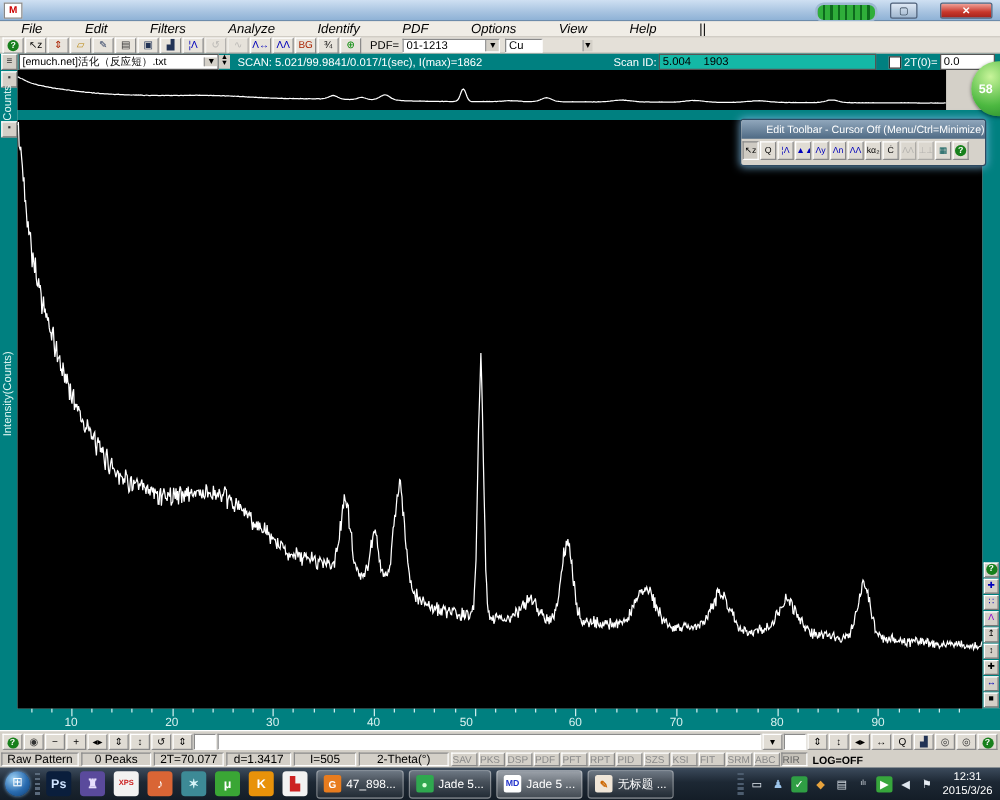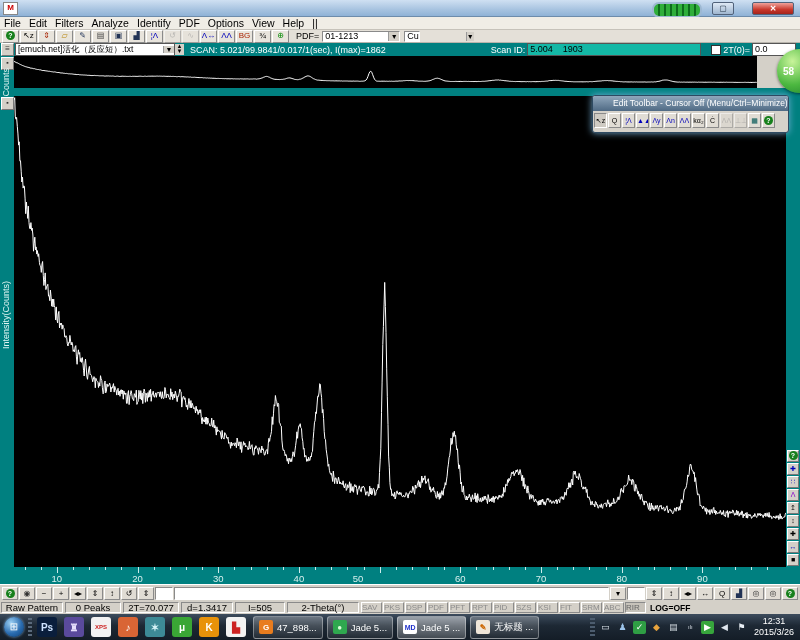--- a/index.html
+++ b/index.html
@@ -16,21 +16,21 @@
   .title-text{white-space:pre;overflow:hidden;flex:0 1 auto;}
   .batt{position:absolute;right:98px;top:2px;width:46px;height:12px;border:2px solid #9db8d2;border-radius:7px;
     background:repeating-linear-gradient(90deg,#2fae3a 0 4px,#0d6b1d 4px 6px);}
   .cap-btn{position:absolute;top:2px;height:13px;border:1px solid #51627a;border-radius:2px;
     display:flex;align-items:center;justify-content:center;font-size:8px;box-sizing:border-box;}
   .btn-restore{right:66px;width:22px;background:linear-gradient(#dfe9f5,#9fb6cf);color:#234;}
   .btn-close{right:6px;width:42px;background:linear-gradient(#f0a29a,#c8372b 60%,#a5241c);color:#fff;font-weight:bold;}
   
   .menubar{position:absolute;left:0;top:17px;width:800px;height:13px;background:#f0ede6;
     display:flex;align-items:center;font-size:10.5px;border-bottom:1px solid #c6c2ba;box-sizing:border-box;}
-  .menu-item{padding:0 4px;color:#000;}
+  .menu-item{padding:0 17px;color:#000;font-style:italic;}
   
   .toolbar{position:absolute;left:0;top:30px;width:800px;height:13px;background:#e4e0d8;
     display:flex;align-items:center;gap:1px;box-sizing:border-box;padding-left:2px;
     border-bottom:1px solid #b8b4ac;}
   .tb-btn{width:15px;height:11px;background:#e8e4dc;border:1px solid;border-color:#fff #8a8a8a #8a8a8a #fff;
     font-size:8px;line-height:9px;text-align:center;overflow:hidden;flex:0 0 auto;}
   .help-glyph{display:inline-block;width:9px;height:9px;border-radius:50%;background:#17801c;color:#fff;
     font-size:7px;line-height:9px;font-weight:bold;}
   .combo{display:flex;align-items:center;height:11px;background:#fff;border:1px solid;
     border-color:#8a8a8a #fff #fff #8a8a8a;font-size:9px;box-sizing:border-box;padding-left:2px;}
@@ -179,21 +179,21 @@
         <div class="tb-btn" style="color: rgb(0, 0, 187);">ΛΛ</div>
         <div class="tb-btn" style="color: rgb(170, 34, 0);">BG</div>
         <div class="tb-btn" style="color: rgb(0, 0, 0);">¾</div>
         <div class="tb-btn" style="color: rgb(0, 136, 0);">⊕</div>
       </span>
     <span class="tb-label">PDF=</span>
     <span class="combo" style="width:78px;">
       <span>01-1213</span>
       <span class="arrow">▼</span>
     </span>
-    <span class="combo" style="width:16px;margin-left:3px;gap:47px;">
+    <span class="combo" style="width:30px;margin-left:3px;gap:47px;">
       <span>Cu</span>
       <span class="arrow">▼</span>
     </span>
   </div>
 
   <div class="scanbar">
     <div class="grip-btn">≡</div>
     <div class="file-combo">
       <span style="padding-left:2px;">[emuch.net]活化（反应短）.txt</span>
       <span class="arrow">▼</span>
@@ -285,21 +285,21 @@
       <div class="tick" style="left: 686.3px; height: 3px;"></div>
       <div class="tick" style="left: 702.4px; height: 6px;"></div>
       <div class="tick" style="left: 718.6px; height: 3px;"></div>
       <div class="tick" style="left: 734.7px; height: 3px;"></div>
       <div class="tick" style="left: 750.8px; height: 3px;"></div>
       <div class="tick" style="left: 767px; height: 3px;"></div>
       <div class="tick-label" style="left: 56.8px;">10</div>
       <div class="tick-label" style="left: 137.5px;">20</div>
       <div class="tick-label" style="left: 218.2px;">30</div>
       <div class="tick-label" style="left: 298.9px;">40</div>
-      <div class="tick-label" style="left: 358px;">50</div>
+      <div class="tick-label" style="left: 373px;">50</div>
       <div class="tick-label" style="left: 460.3px;">60</div>
       <div class="tick-label" style="left: 541px;">70</div>
       <div class="tick-label" style="left: 621.7px;">80</div>
       <div class="tick-label" style="left: 702.4px;">90</div>
     </div>
 
   <div class="navrow">
     <span id="nav-left" style="display:flex;gap:1px;">
         <div class="nav-btn"><span class="help-glyph">?</span></div>
         <div class="nav-btn" style="color: rgb(51, 51, 51);">◉</div>

